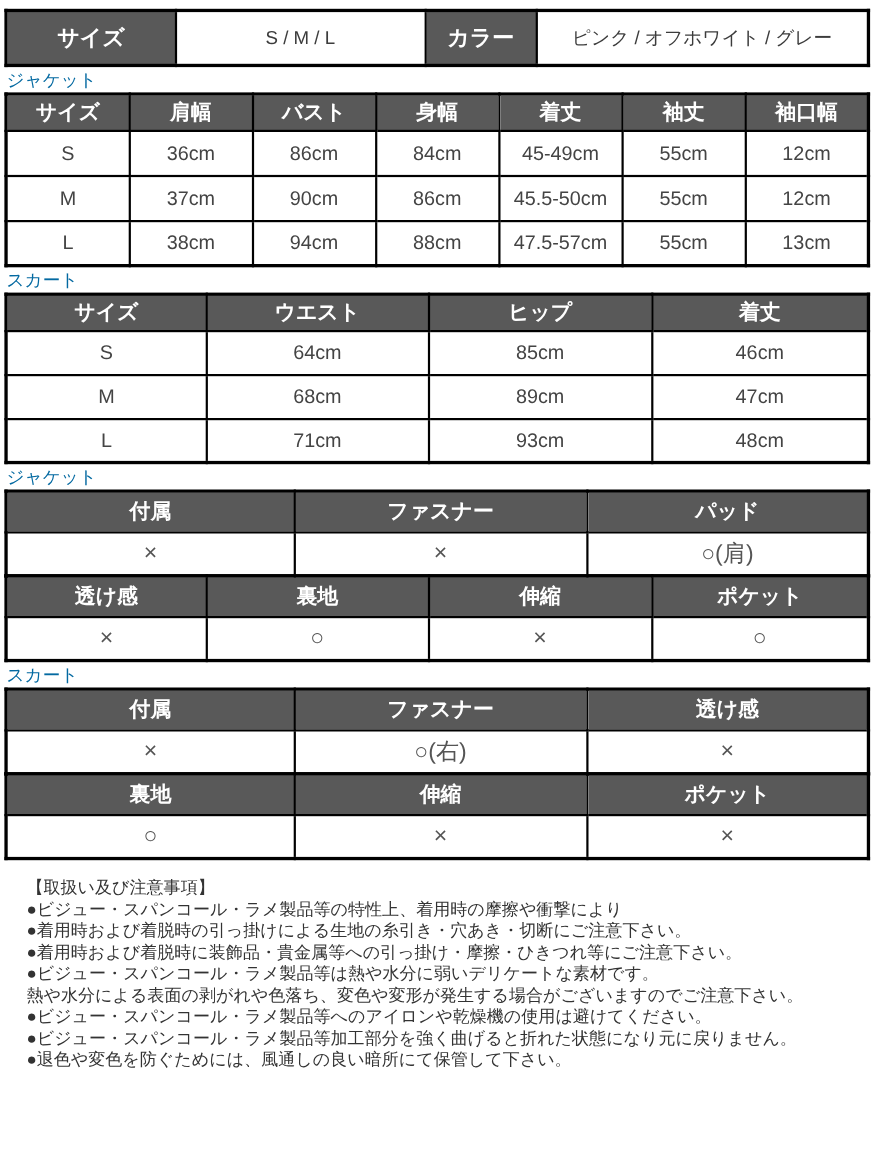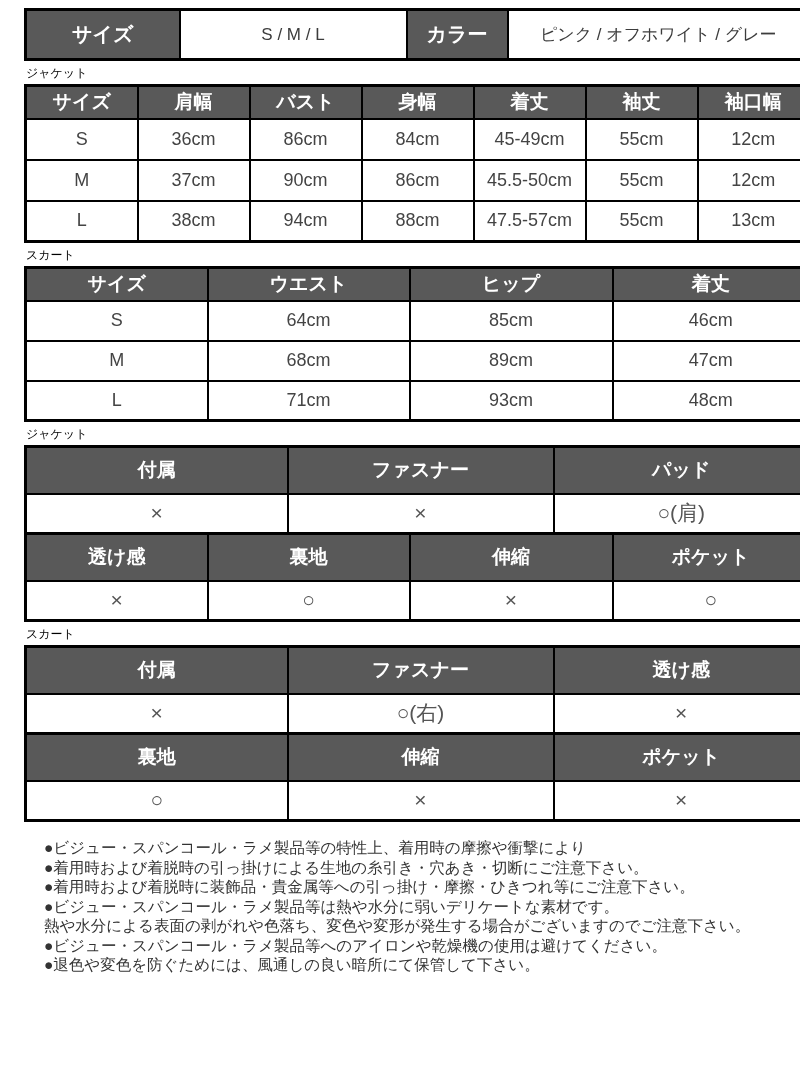--- a/index.html
+++ b/index.html
@@ -3,44 +3,44 @@
 <meta charset="utf-8">
 <style>
   * { margin:0; padding:0; box-sizing:border-box; }
   html,body { background:#fff; }
   body {
     width:800px; height:1067px;
     font-family:"Liberation Sans","DejaVu Sans",sans-serif;
     color:#3c3c3c;
     overflow:hidden;
   }
-  .page { padding:8px 8px 0 24px; }
+  .page { padding:8px 8px 0 4px; }
 
   table { border-collapse:collapse; width:784px; table-layout:fixed; border:3px solid #000; }
   td { border:2px solid #000; text-align:center; vertical-align:middle; overflow:hidden; white-space:nowrap; }
   .hd { background:#595959; color:#fff; font-weight:bold; }
 
   
   .info-table td { height:50px; font-size:17px; }
   .info-table td.hd { font-size:20px; }
 
   
-  .section-label { font-size:12px; line-height:17px; color:#000000; margin:4px 0 2px 2px; }
+  .section-label { font-size:16px; line-height:17px; color:#0369a1; margin:4px 0 2px 2px; }
 
   
   .jacket-size td { height:41px; font-size:18px; color:#444; }
   .jacket-size tr.head td { height:33px; font-size:19px; color:#fff; }
 
   
   .skirt-size td { height:40px; font-size:18px; color:#444; }
   .skirt-size tr.head td { height:33px; font-size:19px; color:#fff; }
 
   
   .detail td { height:40px; font-size:21px; color:#555; }
-  .detail tr.head td { height:47px; font-size:19px; color:#fff; }
+  .detail tr.head td { height:37px; font-size:19px; color:#fff; }
   .detail.stack { margin-top:-3px; }
 
   
   .notes { margin:16px 0 0 20px; font-size:15.5px; line-height:19.5px; color:#333; }
   .notes .note-line { white-space:nowrap; }
 </style>
 </head>
 <body>
 
 <div class="page">
@@ -226,22 +226,24 @@
     </tr>
     <tr>
       <td>○</td>
       <td>×</td>
       <td>×</td>
     </tr>
   </tbody>
     </table>
 
   <div class="notes">
+    <div class="note-line">【取扱い及び注意事項】</div>
     <div class="note-line">●ビジュー・スパンコール・ラメ製品等の特性上、着用時の摩擦や衝撃により</div>
     <div class="note-line">●着用時および着脱時の引っ掛けによる生地の糸引き・穴あき・切断にご注意下さい。</div>
     <div class="note-line">●着用時および着脱時に装飾品・貴金属等への引っ掛け・摩擦・ひきつれ等にご注意下さい。</div>
     <div class="note-line">●ビジュー・スパンコール・ラメ製品等は熱や水分に弱いデリケートな素材です。</div>
     <div class="note-line">熱や水分による表面の剥がれや色落ち、変色や変形が発生する場合がございますのでご注意下さい。</div>
     <div class="note-line">●ビジュー・スパンコール・ラメ製品等へのアイロンや乾燥機の使用は避けてください。</div>
+    <div class="note-line">●ビジュー・スパンコール・ラメ製品等加工部分を強く曲げると折れた状態になり元に戻りません。</div>
     <div class="note-line">●退色や変色を防ぐためには、風通しの良い暗所にて保管して下さい。</div>
   </div>
 
 </div>
 
 </body></html>

